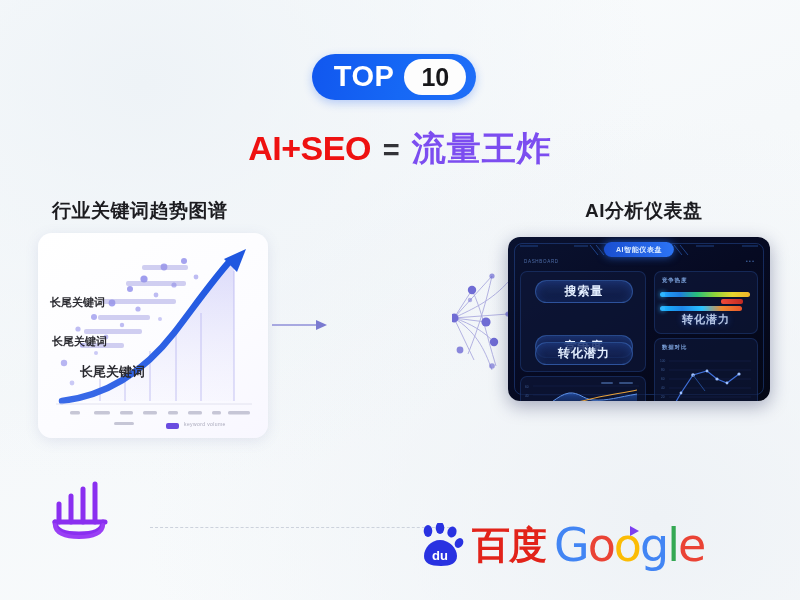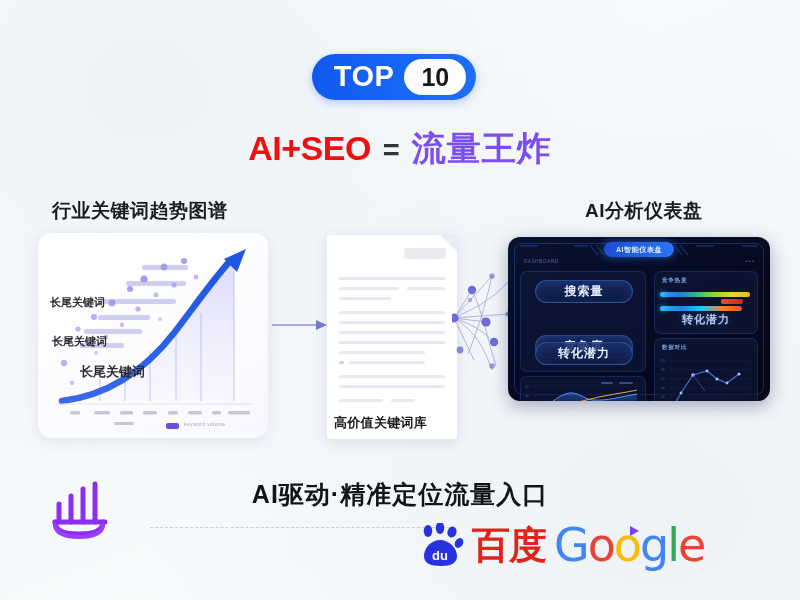--- a/index.html
+++ b/index.html
@@ -247,40 +247,20 @@
     <div class="kw-label" id="kw3">长尾关键词</div>
     <div class="legend-sw"></div>
     <div class="legend-txt">keyword volume</div>
   </div>
 
   <svg class="arrow-1" width="56" height="14" viewBox="0 0 56 14">
     <line x1="0" y1="7" x2="44" y2="7" stroke="#8f8fd8" stroke-width="1.6"></line>
     <path d="M44,2 L55,7 L44,12 Z" fill="#7a7ad0"></path>
   </svg>
 
-  <div class="doc">
-    <div class="doc-fold"></div>
-    <div class="doc-chip"></div>
-    <div class="doc-line" style="left:12px; top:42px; width:106px;"></div>
-    <div class="doc-line" style="left:12px; top:52px; width:60px;"></div>
-    <div class="doc-line" style="left:80px; top:52px; width:38px;"></div>
-    <div class="doc-line" style="left:12px; top:62px; width:52px;"></div>
-    <div class="doc-line" style="left:12px; top:76px; width:106px;"></div>
-    <div class="doc-line" style="left:12px; top:86px; width:106px;"></div>
-    <div class="doc-line" style="left:12px; top:96px; width:106px;"></div>
-    <div class="doc-line" style="left:12px; top:106px; width:106px;"></div>
-    <div class="doc-line" style="left:12px; top:116px; width:86px;"></div>
-    <div class="doc-bullet" style="left:12px; top:126px;"></div>
-    <div class="doc-line" style="left:22px; top:126px; width:76px;"></div>
-    <div class="doc-line" style="left:12px; top:140px; width:106px;"></div>
-    <div class="doc-line" style="left:12px; top:150px; width:106px;"></div>
-    <div class="doc-line" style="left:12px; top:164px; width:44px;"></div>
-    <div class="doc-line" style="left:64px; top:164px; width:24px;"></div>
-    <div class="doc-cap">高价值关键词库</div>
-  </div>
 
   <svg class="nodes" width="62" height="112" viewBox="0 0 62 112">
     <g stroke="#9a97d8" stroke-width=".9" fill="none" opacity=".8">
       <path d="M2,56 L40,14"></path>
       <path d="M2,56 L20,28"></path>
       <path d="M2,56 C22,46 38,40 58,18"></path>
       <path d="M2,56 L56,52"></path>
       <path d="M2,56 L34,60"></path>
       <path d="M2,56 C20,62 32,70 42,80"></path>
       <path d="M2,56 C24,70 32,86 40,108"></path>
@@ -403,21 +383,20 @@
             <text x="6" y="32">80</text>
           <text x="6" y="41">60</text>
             <text x="6" y="50">40</text>
           <text x="6" y="59">20</text>
             <text x="8" y="68">0</text>
         </g>
       </svg>
     </div>
   </div>
 
-  <div class="foot-title">AI驱动·精准定位流量入口</div>
   <div class="foot-rule"></div>
 
   <svg class="brand-icon" width="72" height="62" viewBox="0 0 72 62">
     <g fill="none" stroke="#8a2ff0" stroke-width="5" stroke-linecap="round" stroke-linejoin="round">
       <path d="M14,24 L14,42"></path>
       <path d="M26,16 L26,42"></path>
       <path d="M38,9 L38,42"></path>
       <path d="M50,4 L50,42"></path>
       <path d="M10,42 L60,42"></path>
       <path d="M10,42 C10,50 18,54 34,54 C50,54 58,50 58,42"></path>

